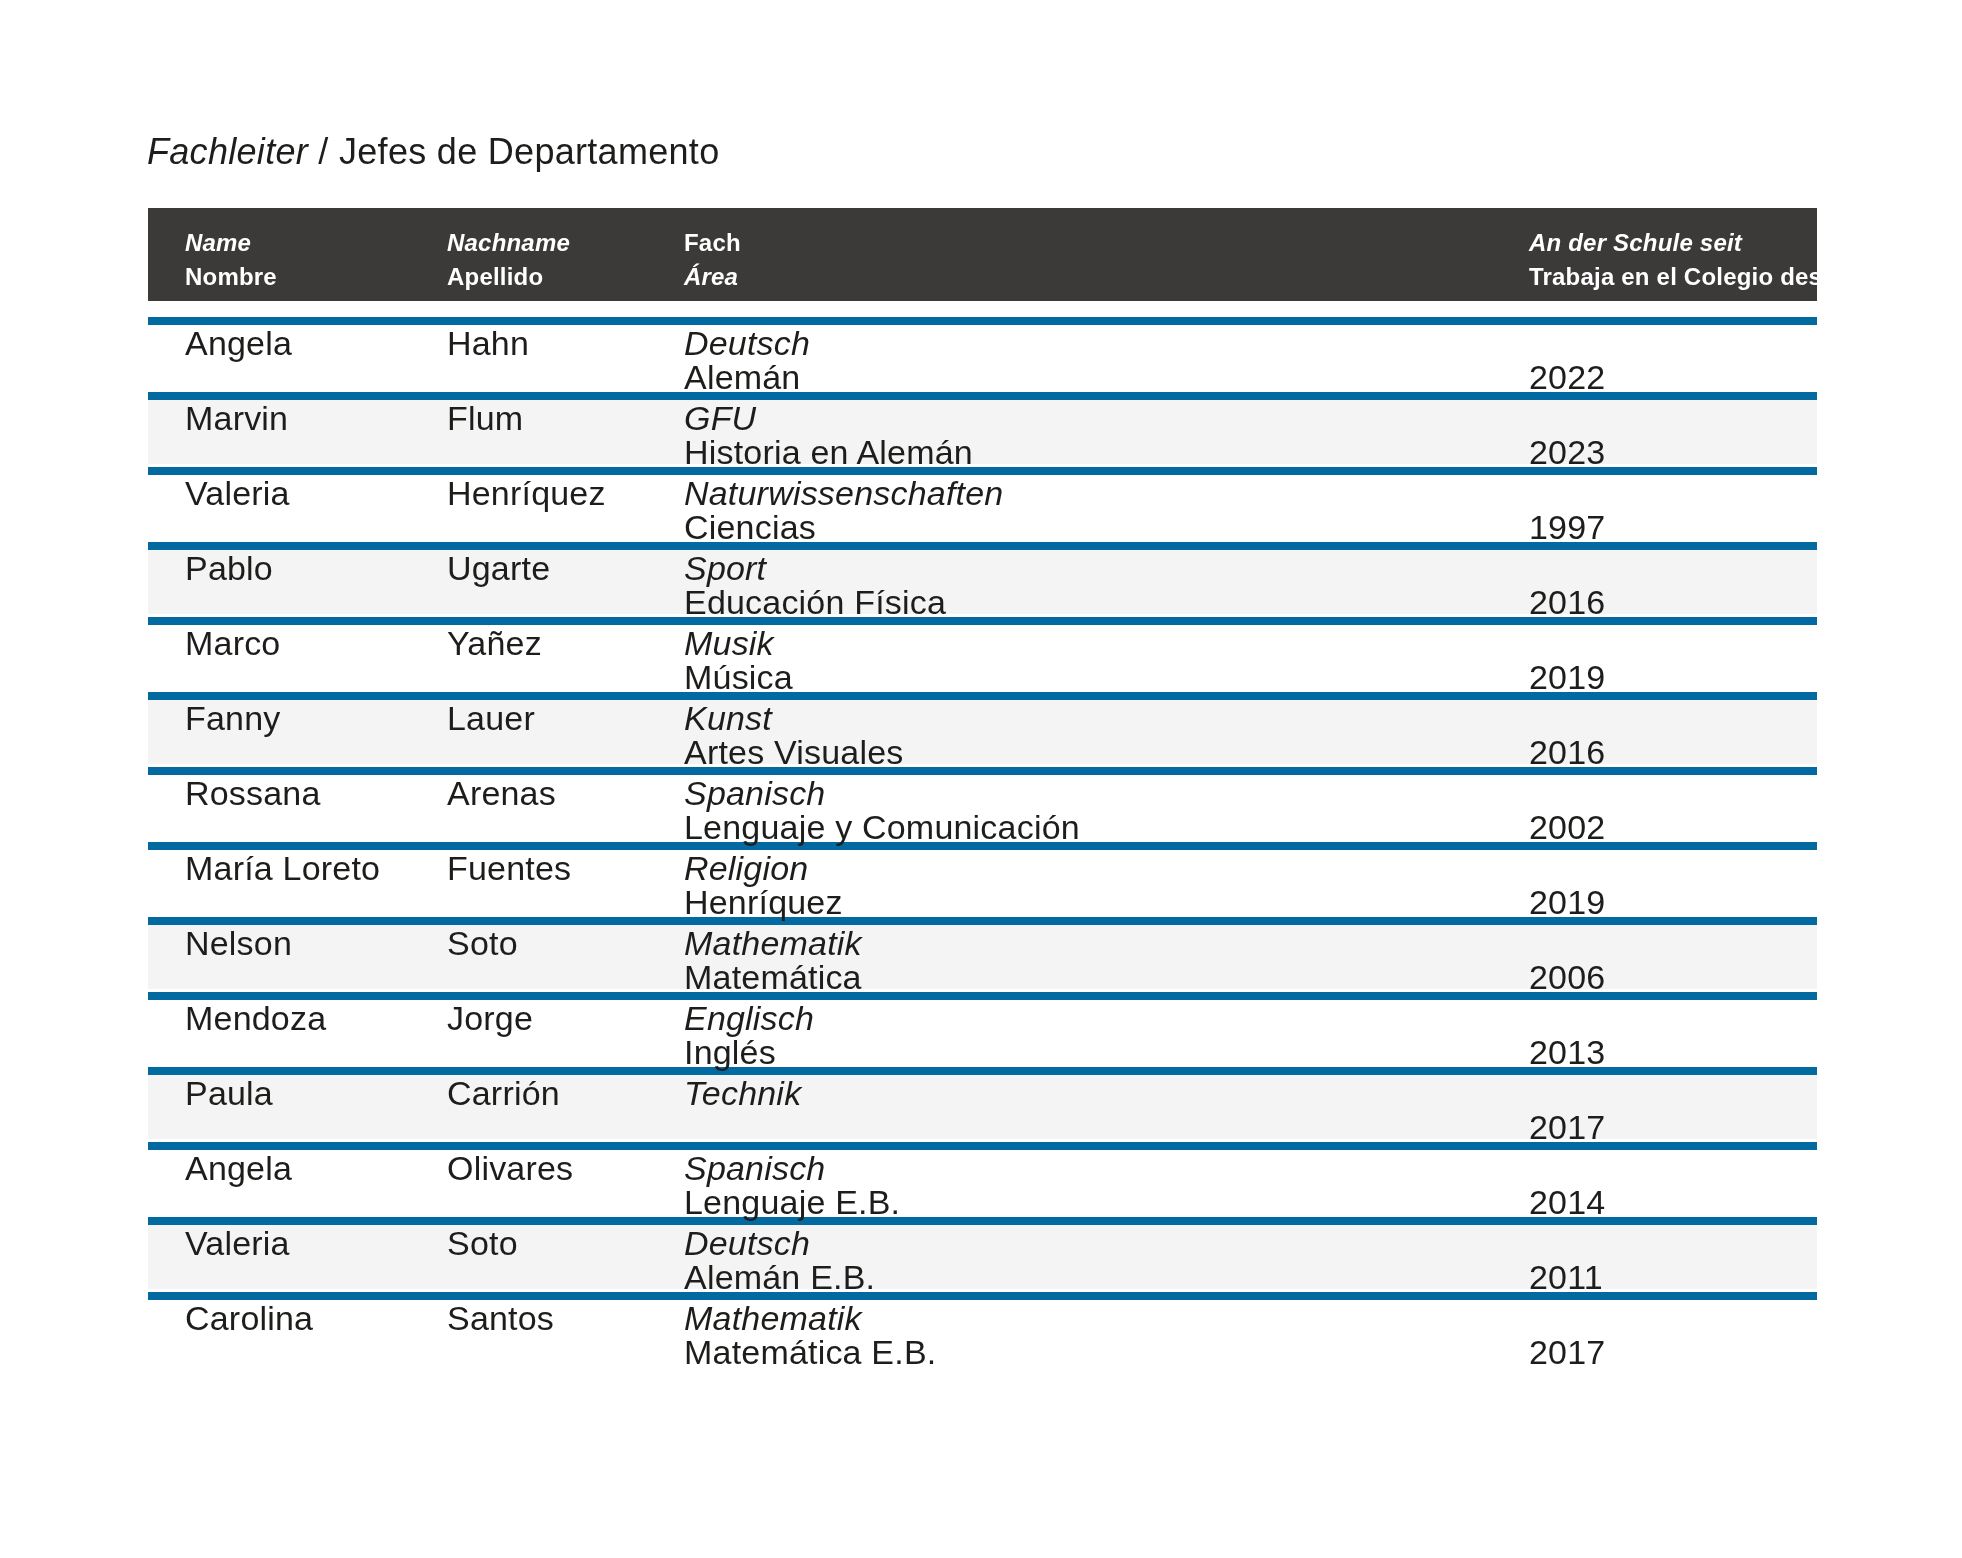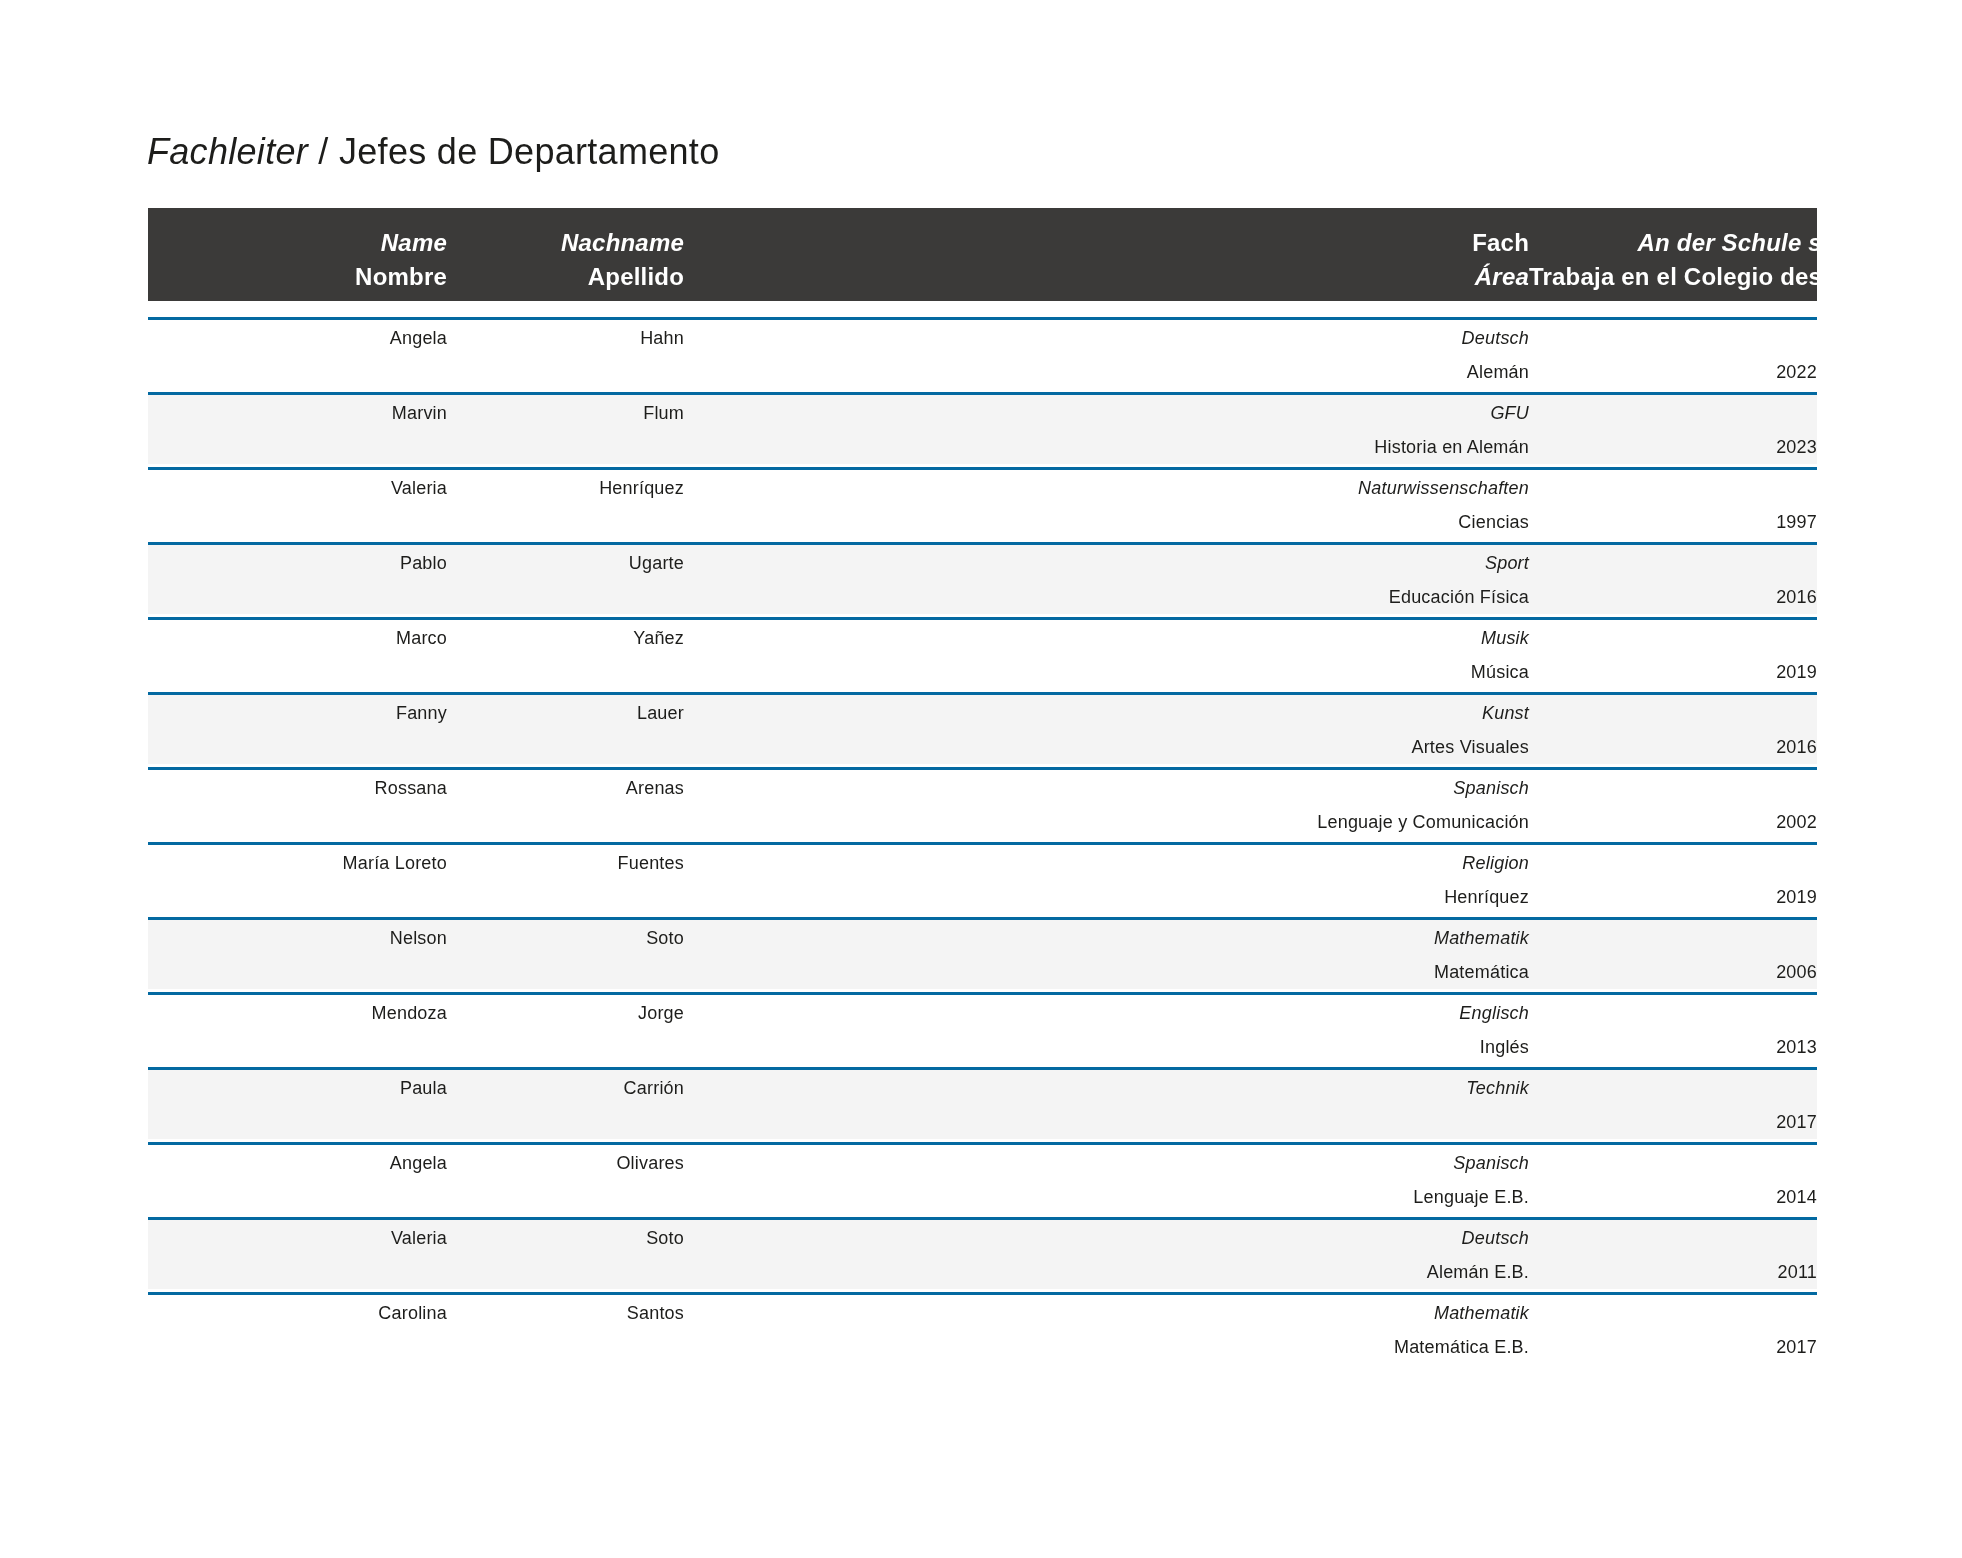--- a/index.html
+++ b/index.html
@@ -18,37 +18,36 @@
   }
   .title .it { font-style:italic; }
   .table {
     position:absolute; left:148px; top:208px; width:1669px;
   }
   .grid {
     display:grid;
     grid-template-columns:262px 237px 845px 1fr;
     box-sizing:border-box;
     padding-left:37px;
-    text-align:right;
   }
   .thead {
     height:93px;
     padding-top:18px;
     background:var(--header_bg,#3b3a39);
     color:var(--header_text,#ffffff);
     font-size:24px; font-weight:700; line-height:34px;
     letter-spacing:0.2px;
   }
   .tbody { margin-top:16px; }
   .row {
     height:75px;
-    border-top:3px solid #0369a1;
+    border-top:8px solid #0369a1;
     border-bottom:3px solid #ffffff;
     padding-top:1px;
-    font-size:18px; line-height:34px;
+    font-size:34px; line-height:34px;
     letter-spacing:0.2px;
   }
   .row.even { background:var(--stripe,#f4f4f4); }
   .l1,.l2 { height:34px; white-space:nowrap; }
   .italic { font-style:italic; }
 </style>
 </head>
 <body>
 
 <div class="page" style="--page_bg: #ffffff; --header_bg: #3b3a39; --header_text: #ffffff; --stripe: #f4f4f4; --text: #1d1d1b;">

